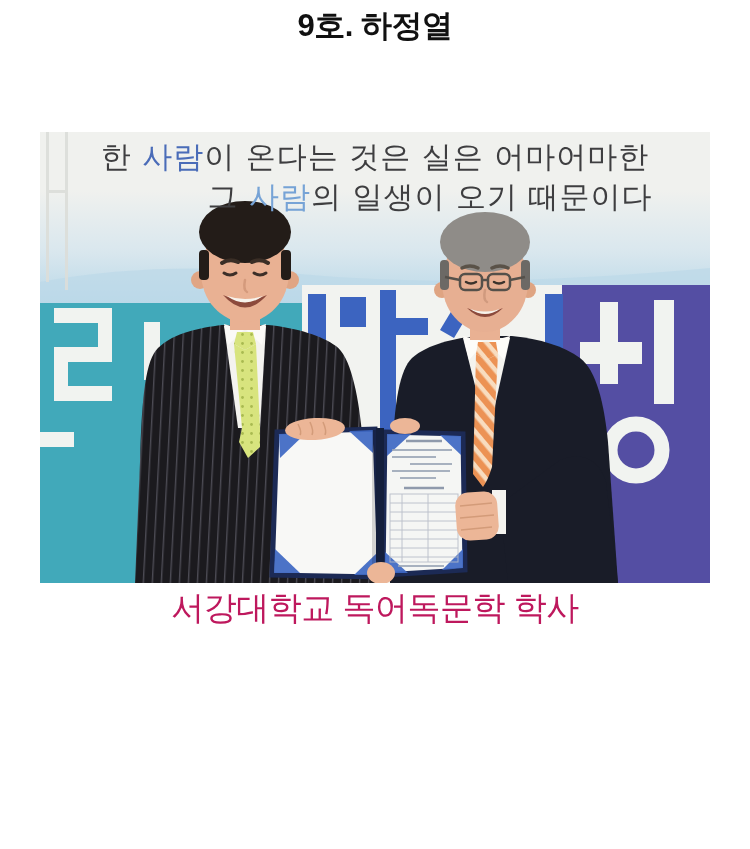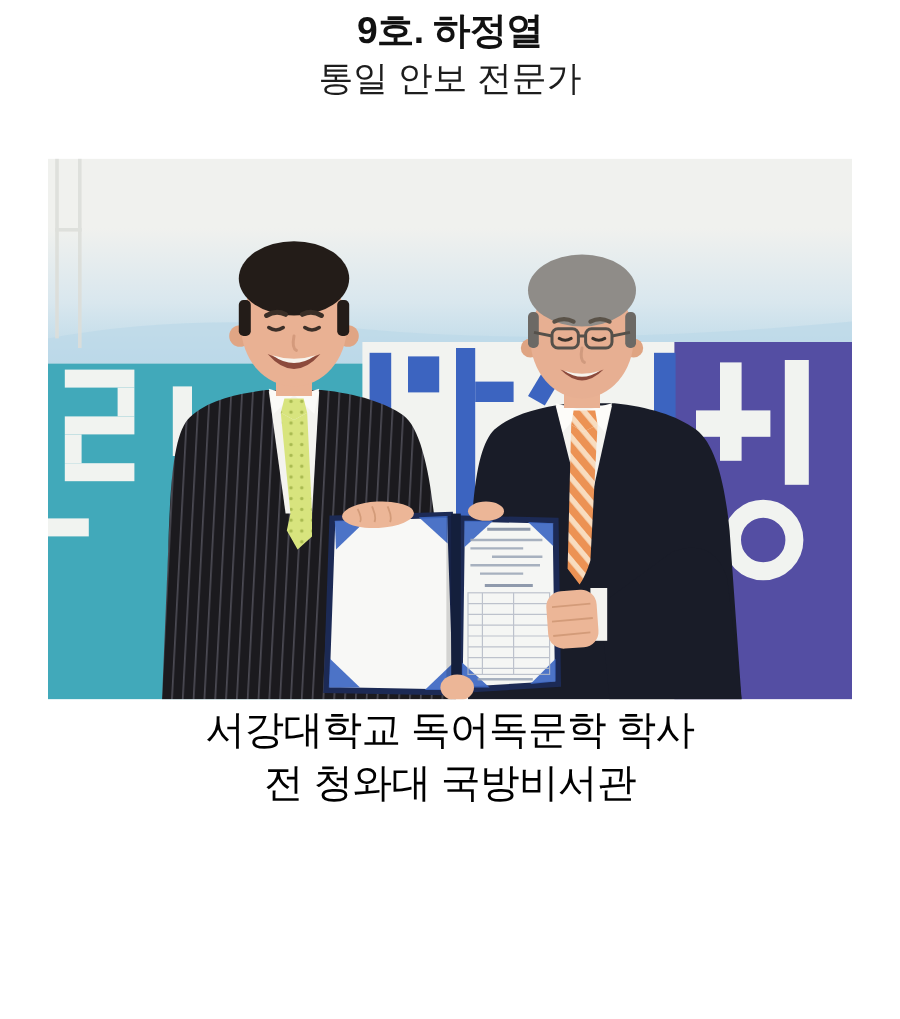--- a/index.html
+++ b/index.html
@@ -16,30 +16,29 @@
 
   .quote{position:absolute;top:0;left:0;width:670px;height:110px;z-index:2;
          font-family:"DejaVu Serif","Liberation Serif",serif;color:#3e3e40;pointer-events:none}
   .q1{position:absolute;top:5px;left:0;width:670px;text-align:center;font-size:30px;
       letter-spacing:1px;white-space:nowrap}
   .q2{position:absolute;top:45px;left:110px;width:560px;text-align:center;font-size:30px;
       letter-spacing:1px;white-space:nowrap}
   .saram1{color:#4a6cb8}
   .saram2{color:#76a3d6}
 
-  .creds{position:absolute;top:586px;left:0;width:750px;text-align:center;color:#000000}
+  .creds{position:absolute;top:586px;left:0;width:750px;text-align:center;color:#be185d}
   .cred{font-size:33px;line-height:44px;font-weight:400;letter-spacing:-0.5px}
 </style>
 </head>
 <body>
 
 <main class="page">
 
   <h1 class="title">9호. 하정열</h1>
-  <div class="subtitle">통일 안보 전문가</div>
 
   <figure class="photo">
     <svg width="670" height="451" viewBox="0 0 670 451">
       <defs>
         <linearGradient id="skyGrad" x1="0" y1="0" x2="0" y2="1">
           <stop offset="0" stop-color="#f0f1ee"></stop>
           <stop offset="0.55" stop-color="#d9e7ee"></stop>
           <stop offset="1" stop-color="#b9d8e8"></stop>
         </linearGradient>
         <pattern id="pinstripe" width="9" height="9" patternUnits="userSpaceOnUse" patternTransform="rotate(3)">
@@ -213,20 +212,23 @@
         <rect x="416" y="360" width="42" height="48" rx="13" fill="#ecb697" transform="rotate(-4 437 384)"></rect>
         <g stroke="#d39b79" stroke-width="1.5" fill="none">
           <path d="M420,374 L452,371"></path>
           <path d="M420,386 L454,383"></path>
           <path d="M421,398 L452,395"></path>
         </g>
         <ellipse cx="341" cy="441" rx="14" ry="11" fill="#ecb697"></ellipse>
       </g>
     </svg>
 
+    <div class="quote">
+      <div class="q1"><span>한 </span><span class="saram1">사람</span><span>이 온다는 것은 실은 어마어마한</span></div>
+      <div class="q2"><span>그 </span><span class="saram2">사람</span><span>의 일생이 오기 때문이다</span></div>
+    </div>
   </figure>
 
   <section class="creds">
     <div class="cred">서강대학교 독어독문학 학사</div>
-    <div class="cred">전 청와대 국방비서관</div>
   </section>
 
 </main>
 
 </body></html>

